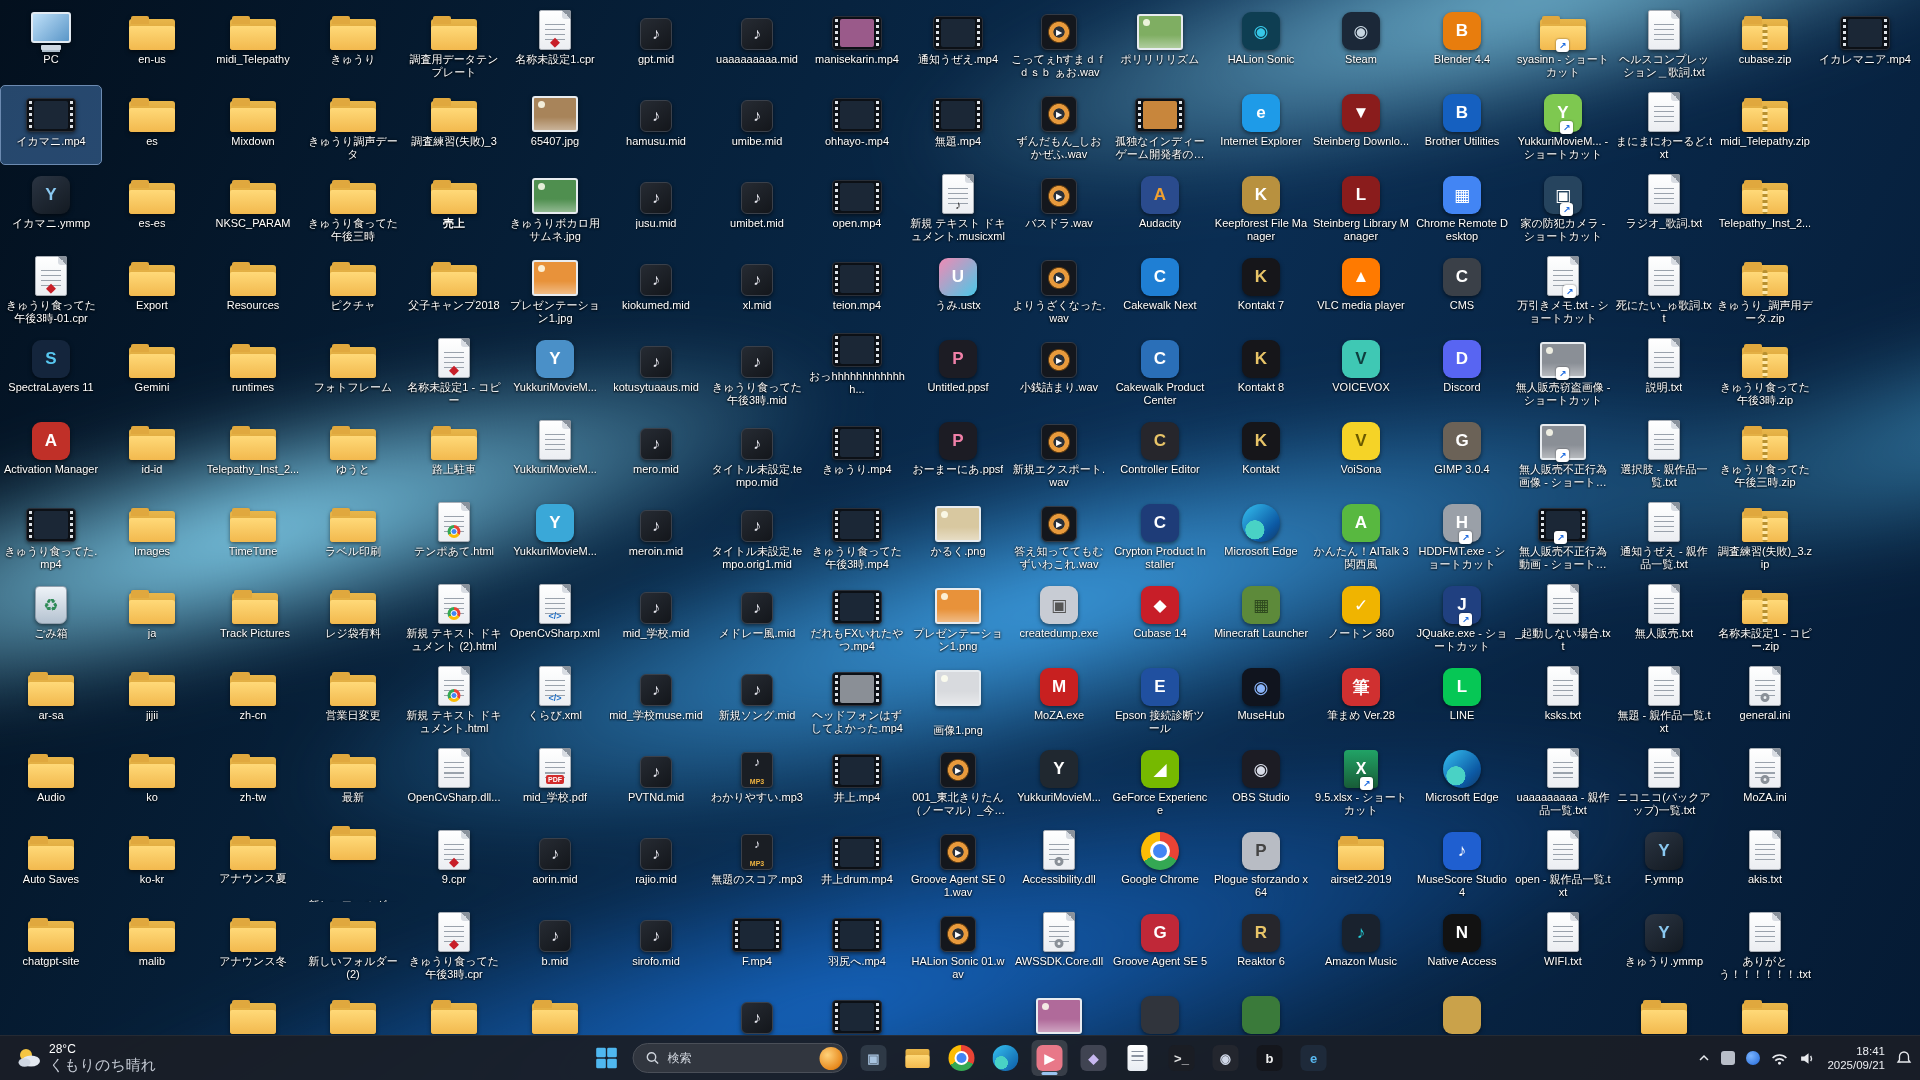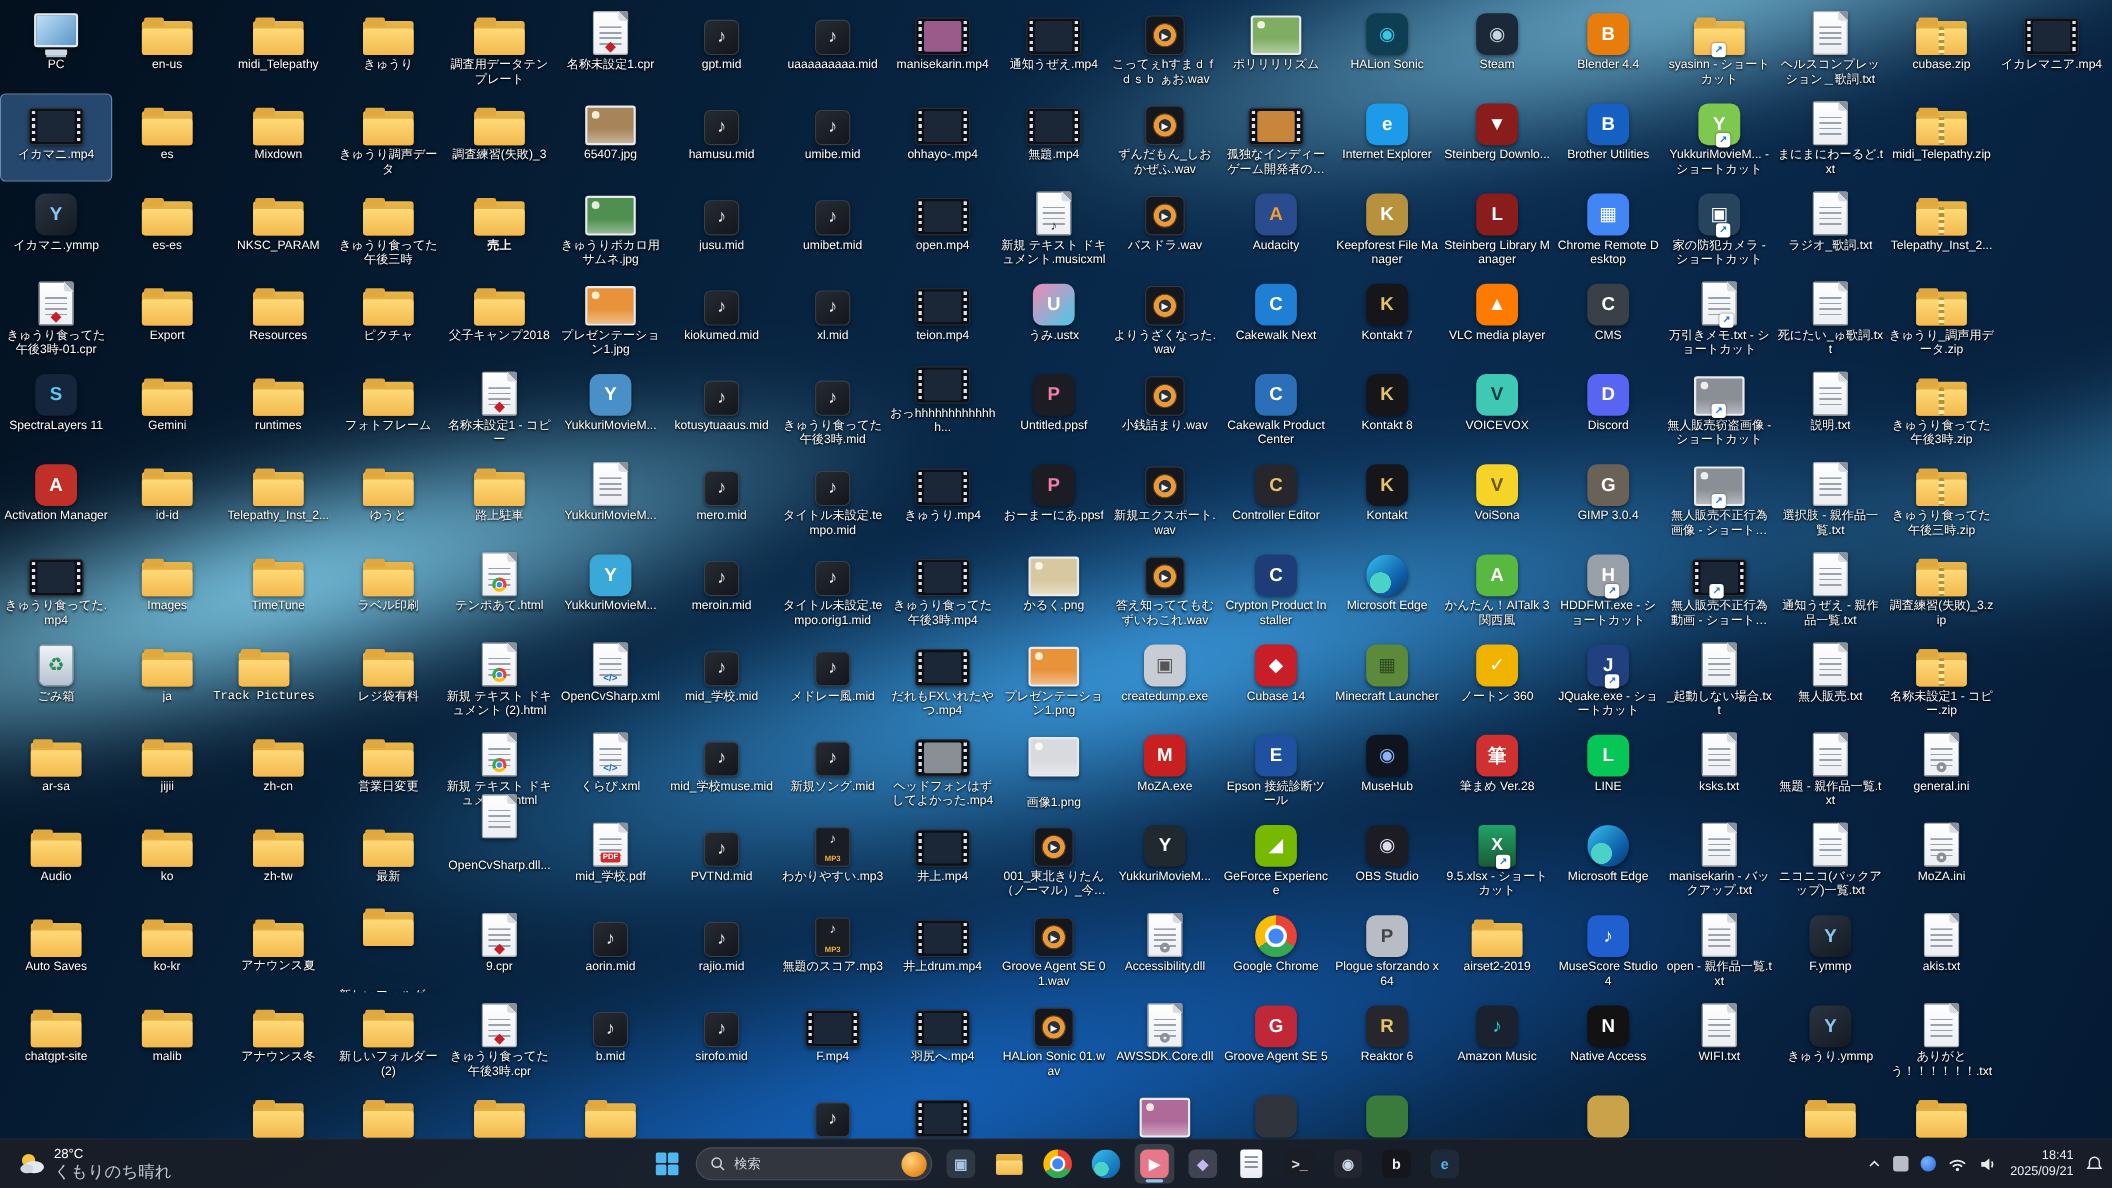--- a/index.html
+++ b/index.html
@@ -1083,21 +1083,21 @@
     </div>
     <div class="cell" style="left: 102px; top: 578px;">
       <div class="ic">
         <span class="i-folder">
           <span class="tab"></span>
           <span class="front"></span>
         </span>
       </div>
       <div class="lbl">ja</div>
     </div>
-    <div class="cell" style="left: 190px; top: 578px; font-family: Liberation Mono, monospace;">
+    <div class="cell" style="left: 205px; top: 578px;">
       <div class="ic">
         <span class="i-folder">
           <span class="tab"></span>
           <span class="front"></span>
         </span>
       </div>
       <div class="lbl">Track Pictures</div>
     </div>
     <div class="cell" style="left: 303px; top: 578px;">
       <div class="ic">
@@ -1366,21 +1366,21 @@
     </div>
     <div class="cell" style="left: 303px; top: 742px;">
       <div class="ic">
         <span class="i-folder">
           <span class="tab"></span>
           <span class="front"></span>
         </span>
       </div>
       <div class="lbl">最新</div>
     </div>
-    <div class="cell" style="left: 404px; top: 716px; justify-content: space-between;">
+    <div class="cell" style="left: 404px; top: 742px;">
       <div class="ic">
         <span class="i-page"></span>
       </div>
       <div class="lbl">OpenCvSharp.dll...</div>
     </div>
     <div class="cell" style="left: 505px; top: 742px;">
       <div class="ic">
         <span class="i-page">
           <span class="pdfb">PDF</span>
         </span>
@@ -1446,21 +1446,21 @@
     <div class="cell" style="left: 1412px; top: 742px;">
       <div class="ic">
         <span class="i-edge"></span>
       </div>
       <div class="lbl">Microsoft Edge</div>
     </div>
     <div class="cell" style="left: 1513px; top: 742px;">
       <div class="ic">
         <span class="i-page"></span>
       </div>
-      <div class="lbl">manisekarin - バックアップ.txt</div>
+      <div class="lbl">uaaaaaaaaa - 親作品一覧.txt</div>
     </div>
     <div class="cell" style="left: 1614px; top: 742px;">
       <div class="ic">
         <span class="i-page"></span>
       </div>
       <div class="lbl">ニコニコ(バックアップ)一覧.txt</div>
     </div>
     <div class="cell" style="left: 1715px; top: 742px;">
       <div class="ic">
         <span class="i-page">

